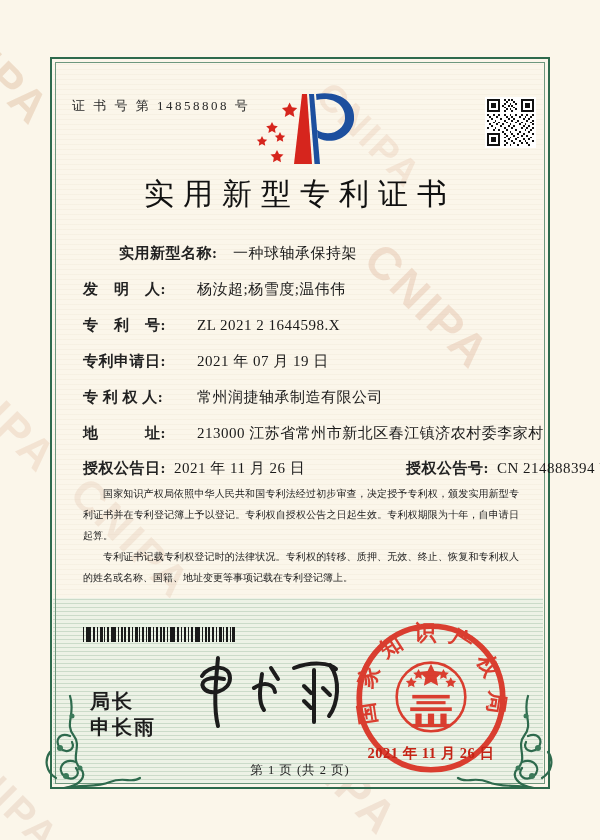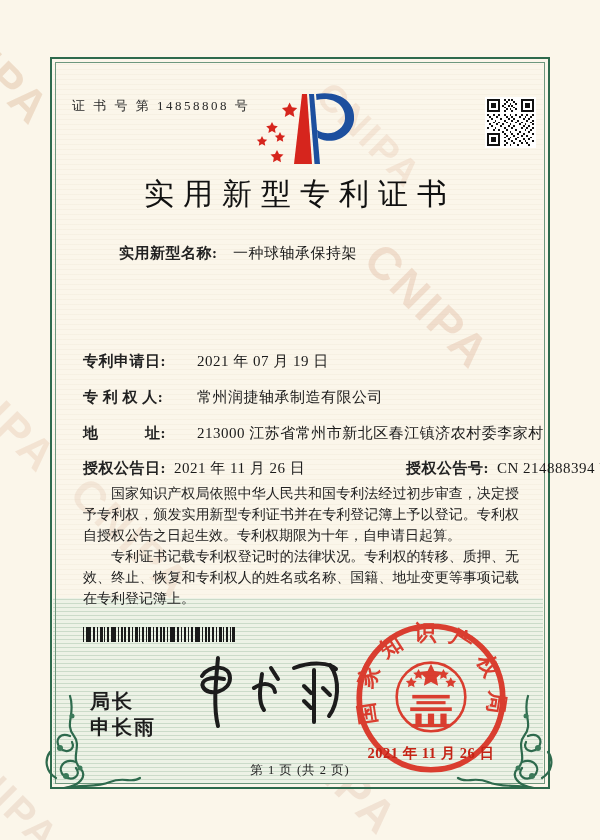--- a/index.html
+++ b/index.html
@@ -43,21 +43,21 @@
   .title {
     position:absolute; left:0; top:174px; width:100%; z-index:2;
     text-align:center; font-size:30px; font-weight:normal; letter-spacing:9px; color:#111;
   }
   .field-row { position:absolute; left:83px; z-index:2; font-size:15px; white-space:nowrap; }
   .field-label { display:inline-block; min-width:106px; font-weight:bold; letter-spacing:0.5px; color:#222; }
   .field-value { margin-left:8px; letter-spacing:0.5px; color:#1a1a1a; }
   .grant-right { position:absolute; left:323px; top:0; }
   .body-text {
     position:absolute; left:83px; top:483px; width:436px; z-index:2;
-    font-size:14px; line-height:21px; text-align:justify; color:#222;
+    font-size:10px; line-height:21px; text-align:justify; color:#222;
   }
   .body-text p { margin:0; text-indent:2em; }
   .barcode {
     position:absolute; left:83px; top:627px; width:154px; height:15px; z-index:2;
     background-image:
       repeating-linear-gradient(90deg, #1a1a1a 0 1.5px, transparent 1.5px 3.5px),
       repeating-linear-gradient(90deg, transparent 0 5px, #1a1a1a 5px 7.5px, transparent 7.5px 12px);
   }
   .officer { position:absolute; left:90px; z-index:2; font-family:"Liberation Sans", sans-serif; font-size:20px; font-weight:600; color:#1d1d1d; letter-spacing:2px; }
   .signature { position:absolute; left:178px; top:648px; z-index:3; }
@@ -142,20 +142,26 @@
     <rect width="25" height="25" fill="#fff"></rect>
     <path fill="#111" fill-rule="evenodd" d="M0 0h7v7H0zM1 1v5h5V1z M18 0h7v7h-7zM19 1v5h5V1z M0 18h7v7H0zM1 19v5h5V19z"></path>
     <path fill="#111" d="M2 2h3v3H2z M20 2h3v3h-3z M2 20h3v3H2z"></path>
     <path fill="#111" d="M9 0h1v1H9z M11 0h1v1h-1z M13 0h1v1h-1z M10 1h1v1h-1z M14 1h1v1h-1z M9 2h1v1H9z M12 2h1v1h-1z M15 2h1v1h-1z M8 3h1v1H8z M11 3h1v1h-1z M13 3h1v1h-1z M9 4h1v1H9z M14 4h1v1h-1z M10 5h1v1h-1z M12 5h1v1h-1z M15 5h1v1h-1z M9 6h1v1H9z M13 6h1v1h-1z M0 8h1v1H0z M3 8h1v1H3z M6 8h1v1H6z M9 8h1v1H9z M12 8h1v1h-1z M15 8h1v1h-1z M18 8h1v1h-1z M21 8h1v1h-1z M24 8h1v1h-1z M1 9h1v1H1z M5 9h1v1H5z M10 9h1v1h-1z M13 9h1v1h-1z M17 9h1v1h-1z M20 9h1v1h-1z M23 9h1v1h-1z M2 10h1v1H2z M7 10h1v1H7z M11 10h1v1h-1z M14 10h1v1h-1z M19 10h1v1h-1z M22 10h1v1h-1z M0 11h1v1H0z M4 11h1v1H4z M9 11h1v1H9z M13 11h1v1h-1z M16 11h1v1h-1z M21 11h1v1h-1z M24 11h1v1h-1z M3 12h1v1H3z M6 12h1v1H6z M10 12h1v1h-1z M15 12h1v1h-1z M18 12h1v1h-1z M23 12h1v1h-1z M1 13h1v1H1z M5 13h1v1H5z M8 13h1v1H8z M12 13h1v1h-1z M17 13h1v1h-1z M20 13h1v1h-1z M24 13h1v1h-1z M2 14h1v1H2z M7 14h1v1H7z M11 14h1v1h-1z M14 14h1v1h-1z M19 14h1v1h-1z M22 14h1v1h-1z M0 15h1v1H0z M4 15h1v1H4z M9 15h1v1H9z M13 15h1v1h-1z M18 15h1v1h-1z M21 15h1v1h-1z M24 15h1v1h-1z M3 16h1v1H3z M6 16h1v1H6z M10 16h1v1h-1z M15 16h1v1h-1z M20 16h1v1h-1z M23 16h1v1h-1z M8 17h1v1H8z M12 17h1v1h-1z M17 17h1v1h-1z M22 17h1v1h-1z M9 18h1v1H9z M13 18h1v1h-1z M16 18h1v1h-1z M19 18h1v1h-1z M24 18h1v1h-1z M10 19h1v1h-1z M14 19h1v1h-1z M18 19h1v1h-1z M21 19h1v1h-1z M9 20h1v1H9z M12 20h1v1h-1z M16 20h1v1h-1z M23 20h1v1h-1z M11 21h1v1h-1z M15 21h1v1h-1z M19 21h1v1h-1z M22 21h1v1h-1z M9 22h1v1H9z M13 22h1v1h-1z M17 22h1v1h-1z M20 22h1v1h-1z M24 22h1v1h-1z M10 23h1v1h-1z M14 23h1v1h-1z M18 23h1v1h-1z M21 23h1v1h-1z M9 24h1v1H9z M12 24h1v1h-1z M16 24h1v1h-1z M22 24h1v1h-1z"></path>
   </svg>
 
   <div class="title">实用新型专利证书</div>
 
   <div class="field-row" style="top:244px;margin-left:36px;">
     <span class="field-label">实用新型名称:</span><span class="field-value">一种球轴承保持架</span>
+  </div>
+  <div class="field-row" style="top:280px;">
+    <span class="field-label">发　明　人:</span><span class="field-value">杨汝超;杨雪度;温伟伟</span>
+  </div>
+  <div class="field-row" style="top:316px;">
+    <span class="field-label">专　利　号:</span><span class="field-value">ZL 2021 2 1644598.X</span>
   </div>
   <div class="field-row" style="top:352px;">
     <span class="field-label">专利申请日:</span><span class="field-value">2021 年 07 月 19 日</span>
   </div>
   <div class="field-row" style="top:388px;">
     <span class="field-label">专 利 权 人:</span><span class="field-value">常州润捷轴承制造有限公司</span>
   </div>
   <div class="field-row" style="top:424px;">
     <span class="field-label">地　　　址:</span><span class="field-value">213000 江苏省常州市新北区春江镇济农村委李家村</span>
   </div>

